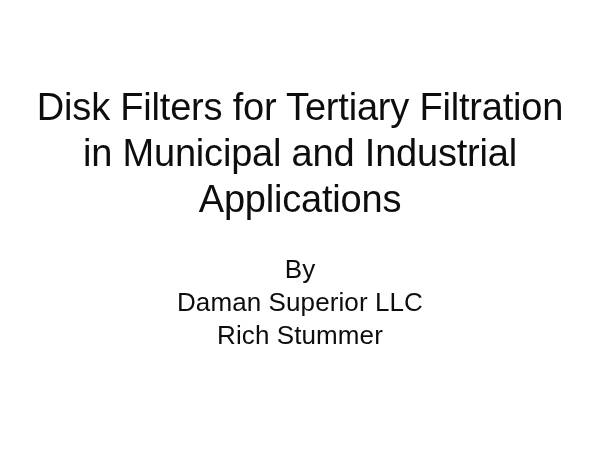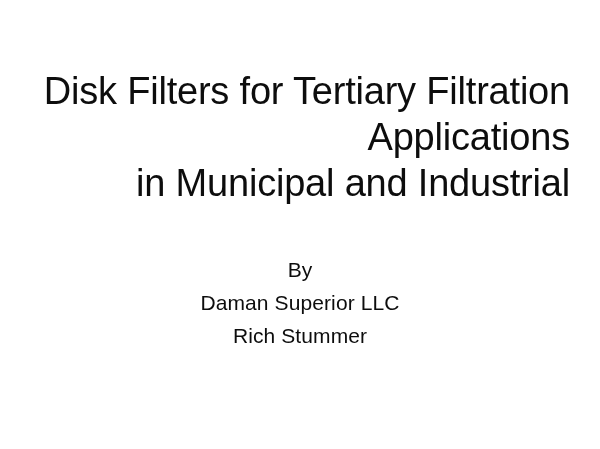--- a/index.html
+++ b/index.html
@@ -21,22 +21,22 @@
     background: #ffffff;
     overflow: hidden;
     box-sizing: border-box;
   }
 
   
   .title-block {
     position: absolute;
     left: 30px;
     right: 30px;
-    top: 68px;
-    text-align: right;
+    top: 84px;
+    text-align: center;
   }
 
   .title-line {
     display: block;
     font-size: 38px;
     line-height: 46px;
     font-weight: 400;
     color: #0d0d0d;
     letter-spacing: -0.2px;
     white-space: nowrap;
@@ -46,37 +46,37 @@
   .subtitle-block {
     position: absolute;
     left: 30px;
     right: 30px;
     top: 253px;
     text-align: center;
   }
 
   .subtitle-line {
     display: block;
-    font-size: 21px;
+    font-size: 26px;
     line-height: 33px;
     font-weight: 400;
     color: #0d0d0d;
     letter-spacing: 0.1px;
     white-space: nowrap;
   }
 </style>
 </head>
 <body>
 
 <div class="slide">
 
   <div class="title-block">
     <span class="title-line">Disk Filters for Tertiary Filtration</span>
+    <span class="title-line">in Municipal and Industrial</span>
     <span class="title-line">Applications</span>
-    <span class="title-line">in Municipal and Industrial</span>
   </div>
 
   <div class="subtitle-block">
     <span class="subtitle-line">By</span>
     <span class="subtitle-line">Daman Superior LLC</span>
     <span class="subtitle-line">Rich Stummer</span>
   </div>
 
 </div>
 

